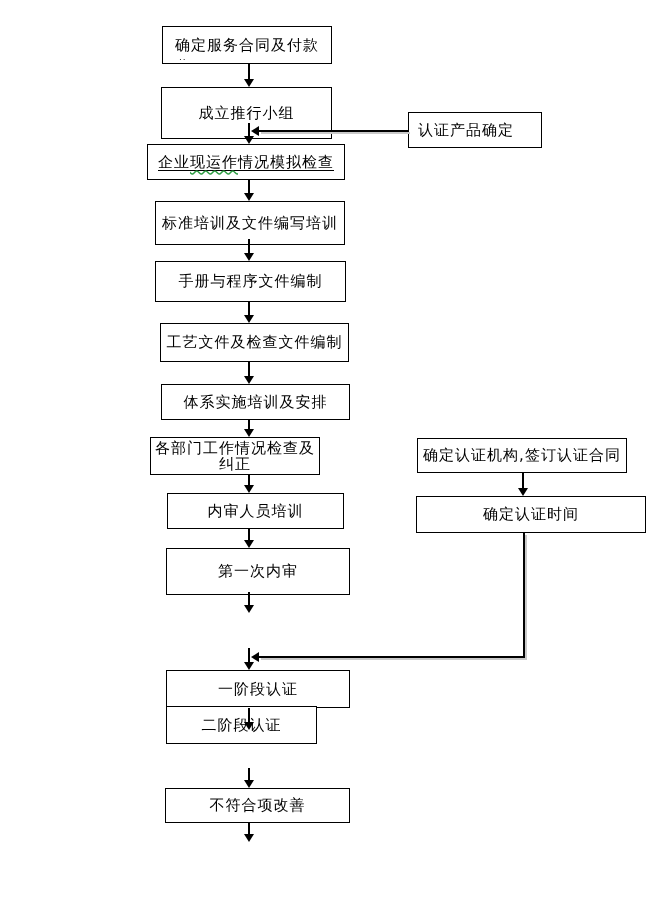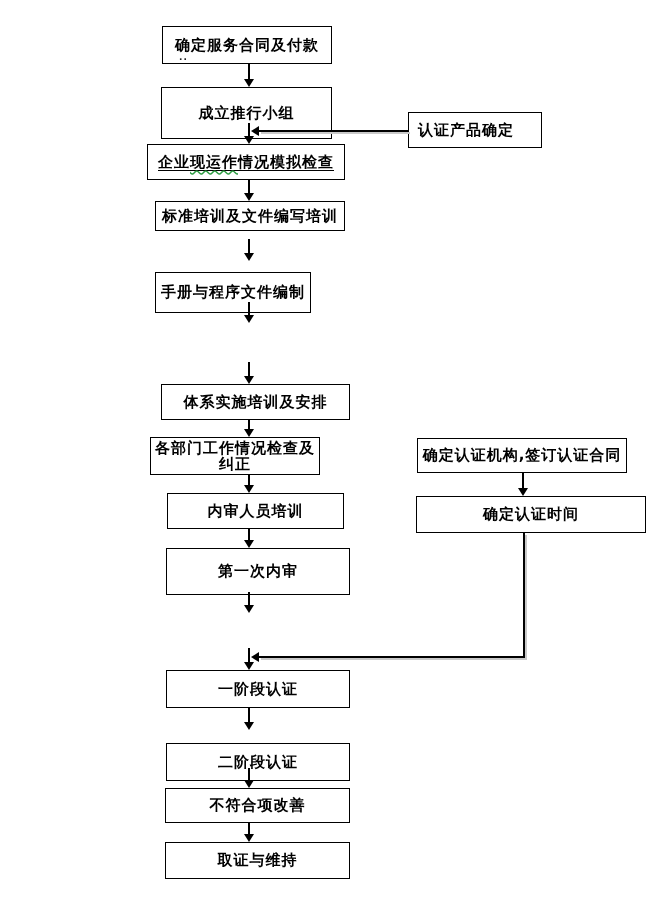--- a/index.html
+++ b/index.html
@@ -17,21 +17,20 @@
     box-sizing: border-box;
     border: 1.5px solid #000000;
     background: #ffffff;
     display: flex;
     align-items: center;
     justify-content: center;
     font-size: 15px;
     letter-spacing: 1px;
     text-align: center;
     line-height: 1.1;
-    font-weight: bold;
   }
   .box.align-left { justify-content: flex-start; padding-left: 9px; text-align: left; }
   .note {
     position: absolute;
     left: 16px;
     bottom: 1px;
     font-size: 9px;
     letter-spacing: 1px;
     color: #222222;
     line-height: 1;
@@ -69,28 +68,31 @@
   </div>
 
   <div class="box" style="left:161px;top:87px;width:171px;height:52px">
     <span>成立推行小组</span>
   </div>
 
   <div class="box" style="left:147px;top:144px;width:198px;height:36px">
     <span class="u"><span>企业</span><span class="wavy">现运作</span><span>情况模拟检查</span></span>
   </div>
 
-  <div class="box" style="left:155px;top:201px;width:190px;height:30px">
+  <div class="box" style="left:155px;top:201px;width:190px;height:44px">
     <span>标准培训及文件编写培训</span>
   </div>
 
-  <div class="box" style="left:155px;top:272px;width:156px;height:41px">
+  <div class="box" style="left:155px;top:261px;width:191px;height:41px">
     <span>手册与程序文件编制</span>
   </div>
 
+  <div class="box" style="left:160px;top:323px;width:189px;height:39px">
+    <span>工艺文件及检查文件编制</span>
+  </div>
 
   <div class="box" style="left:161px;top:384px;width:189px;height:36px">
     <span>体系实施培训及安排</span>
   </div>
 
   <div class="box" style="left:150px;top:437px;width:170px;height:38px">
     <span>各部门工作情况检查及纠正</span>
   </div>
 
   <div class="box" style="left:167px;top:493px;width:177px;height:36px">
@@ -99,31 +101,28 @@
 
   <div class="box" style="left:166px;top:548px;width:184px;height:47px">
     <span>第一次内审</span>
   </div>
 
 
   <div class="box" style="left:166px;top:670px;width:184px;height:38px">
     <span>一阶段认证</span>
   </div>
 
-  <div class="box" style="left:166px;top:743px;width:184px;height:38px">
+  <div class="box" style="left:166px;top:706px;width:151px;height:38px">
     <span>二阶段认证</span>
   </div>
 
   <div class="box" style="left:165px;top:788px;width:185px;height:35px">
     <span>不符合项改善</span>
   </div>
 
-  <div class="box" style="left:165px;top:842px;width:185px;height:37px">
-    <span>取证与维持</span>
-  </div>
 
   <div class="box align-left" style="left:408px;top:112px;width:134px;height:36px">
     <span>认证产品确定</span>
   </div>
 
   <div class="box" style="left:417px;top:438px;width:210px;height:35px">
     <span>确定认证机构,签订认证合同</span>
   </div>
 
   <div class="box" style="left:416px;top:496px;width:230px;height:37px">

